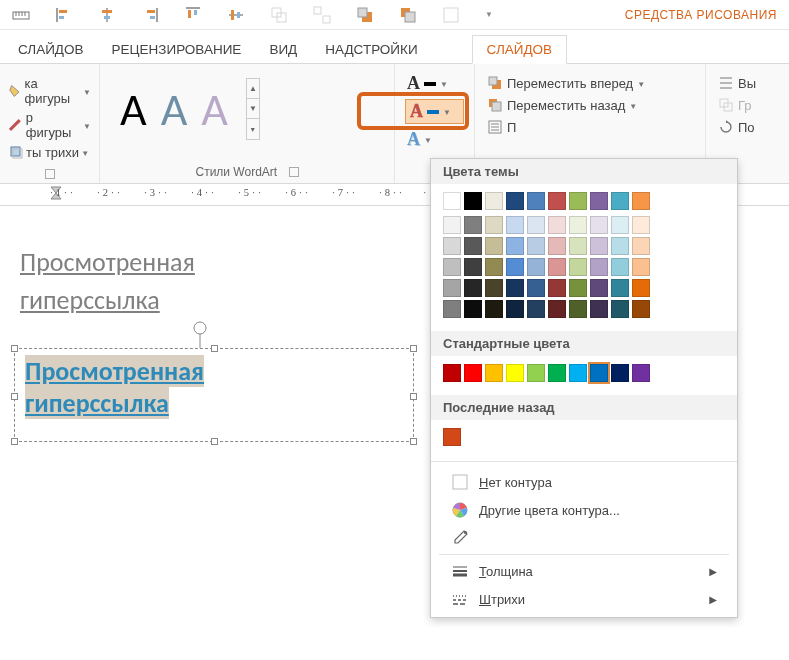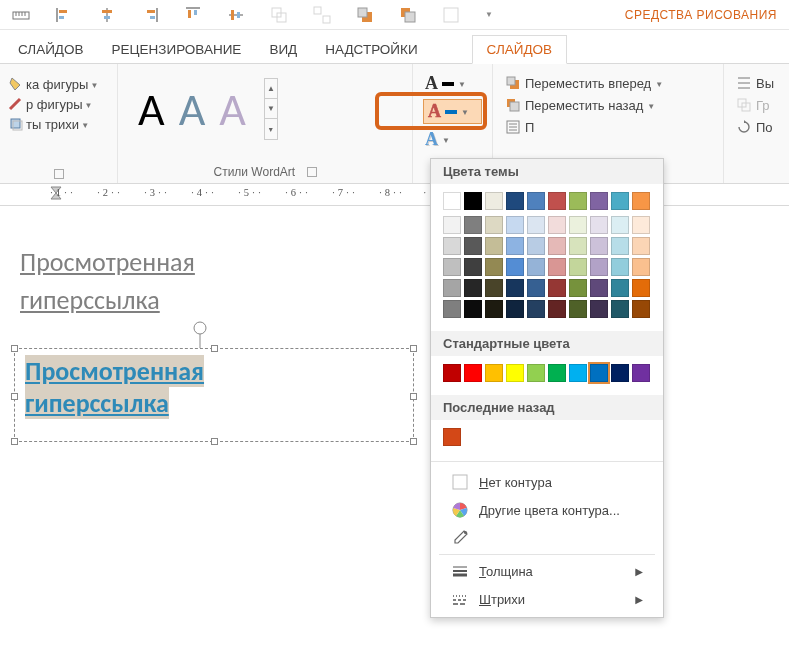--- a/index.html
+++ b/index.html
@@ -49,21 +49,21 @@
 
   
   .canvas { position:relative; padding:30px 0 0 30px; }
   .textline { font-family:Calibri,Arial; font-size:26px; }
   .visited { color:#808080; text-decoration:underline; }
   .link-active { color:#2e8ab8; text-decoration:underline; font-weight:600; }
   .sel-box { border:1px dashed #888; position:absolute; }
   .handle { width:7px; height:7px; background:#fff; border:1px solid #888; position:absolute; }
 
   
-  .color-panel { position:absolute; top:158px; left:430px; width:234px; background:#fff; border:1px solid #c9c9c9; box-shadow:0 3px 8px rgba(0,0,0,0.2); z-index:10; font-size:13px; }
+  .color-panel { position:absolute; top:158px; left:430px; width:308px; background:#fff; border:1px solid #c9c9c9; box-shadow:0 3px 8px rgba(0,0,0,0.2); z-index:10; font-size:13px; }
   .cp-section-title { background:#f2f2f2; padding:5px 12px; font-weight:600; color:#555; }
   .cp-grid { padding:8px 12px 10px; }
   .cp-row { display:flex; gap:3px; margin-bottom:3px; }
   .swatch { width:18px; height:18px; border:1px solid rgba(0,0,0,0.15); cursor:pointer; }
   .swatch.selected { outline:2px solid #e08b3e; outline-offset:0; }
   .cp-list { padding:4px 8px; }
   .cp-item { display:flex; align-items:center; gap:10px; padding:5px 12px; cursor:pointer; }
   .cp-item .lbl { flex:1; }
   .cp-item .lbl u { text-decoration:underline; }
   .cp-item .arrow-r { font-size:10px; color:#555; }
@@ -133,21 +133,21 @@
   <div class="tab">СЛАЙДОВ</div>
   <div class="tab">РЕЦЕНЗИРОВАНИЕ</div>
   <div class="tab">ВИД</div>
   <div class="tab">НАДСТРОЙКИ</div>
   <div style="flex:0 0 40px"></div>
   <div class="tab active">СЛАЙДОВ</div>
 </div>
 
 <div class="ribbon">
 
-  <div class="group" style="width:118px">
+  <div class="group" style="width:100px">
     <div class="stack" style="padding-top:8px">
       <div class="stack-item">
           <svg width="16" height="16" viewBox="0 0 16 16">
             <path d="M4 2 L12 9 L7 14 L2 7 Z" fill="#f2c864" stroke="#888"></path>
           </svg>
           <span>ка фигуры</span>
           <span class="dd-arrow">▼</span>
         </div>
       <div class="stack-item">
           <svg width="16" height="16" viewBox="0 0 16 16">

